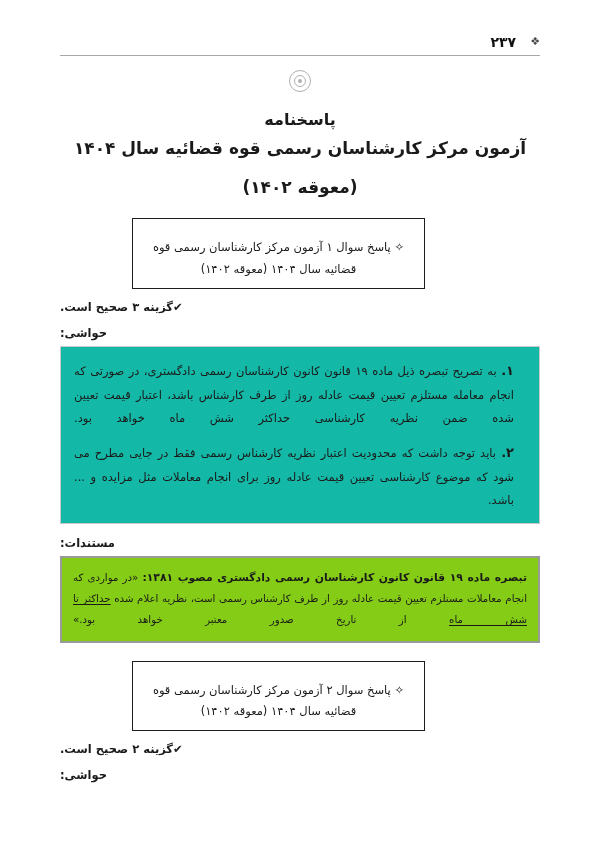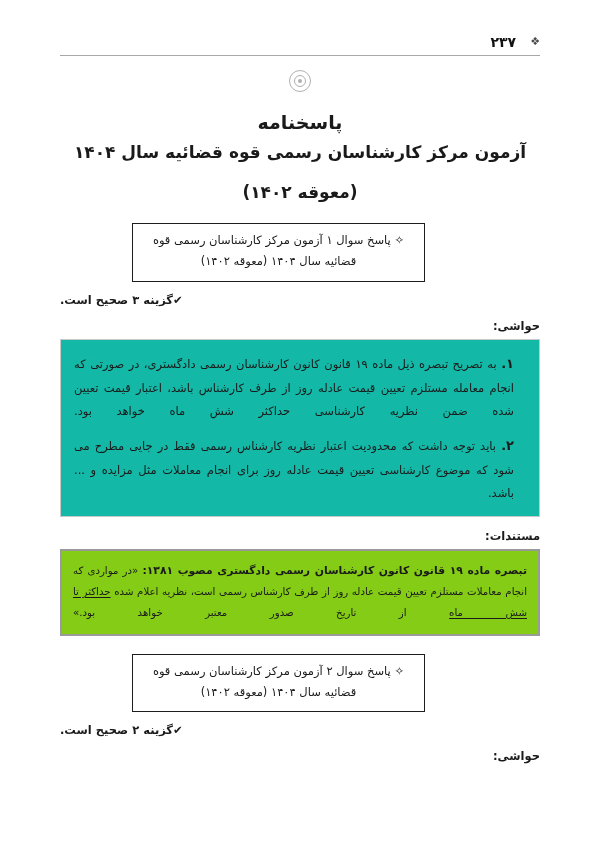--- a/index.html
+++ b/index.html
@@ -94,21 +94,21 @@
     border-radius: 50%;
   }
 
   
   .doc-title {
     text-align: center;
     margin-top: 16px;
     line-height: 1.55;
   }
   .doc-title .t1 {
-    font-size: 19px;
+    font-size: 16px;
     font-weight: 700;
     display: block;
   }
   .doc-title .t2 {
     font-size: 17px;
     font-weight: 700;
     display: block;
     margin-top: 2px;
   }
   .doc-title .t3 {
@@ -118,21 +118,21 @@
     margin-top: 13px;
   }
 
   
   .q-box {
     margin-top: 18px;
     margin-right: 115px;
     margin-left: 72px;
     border: 1px solid #1d1d1d;
     background: #ffffff;
-    padding: 6px 10px 8px 10px;
+    padding: 18px 10px 8px 10px;
     box-sizing: border-box;
     text-align: center;
   }
   .q-box .q-text {
     font-size: 11.5px;
     font-weight: 400;
     line-height: 1.85;
     display: block;
   }
 
@@ -141,21 +141,21 @@
     margin-top: 11px;
     text-align: left;
     direction: rtl;
     font-size: 11.5px;
     font-weight: 700;
   }
 
   
   .side-label {
     margin-top: 12px;
-    text-align: right;
+    text-align: left;
     font-size: 11.5px;
     font-weight: 700;
   }
 
   
   .notes-box {
     margin-top: 6px;
     border: 1px solid #c9c9c9;
     background: #14b8a6;
     padding: 11px 25px 11px 13px;

